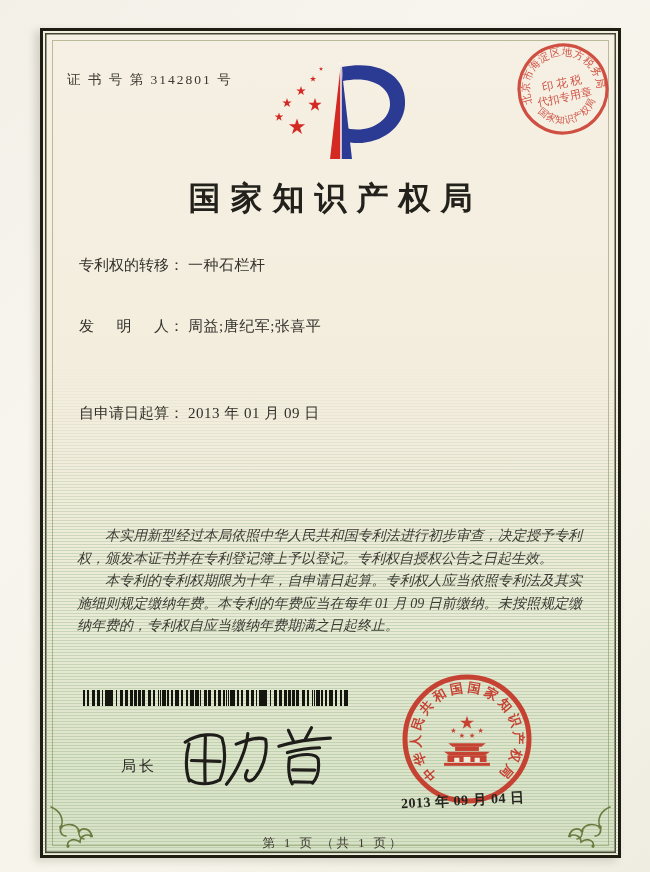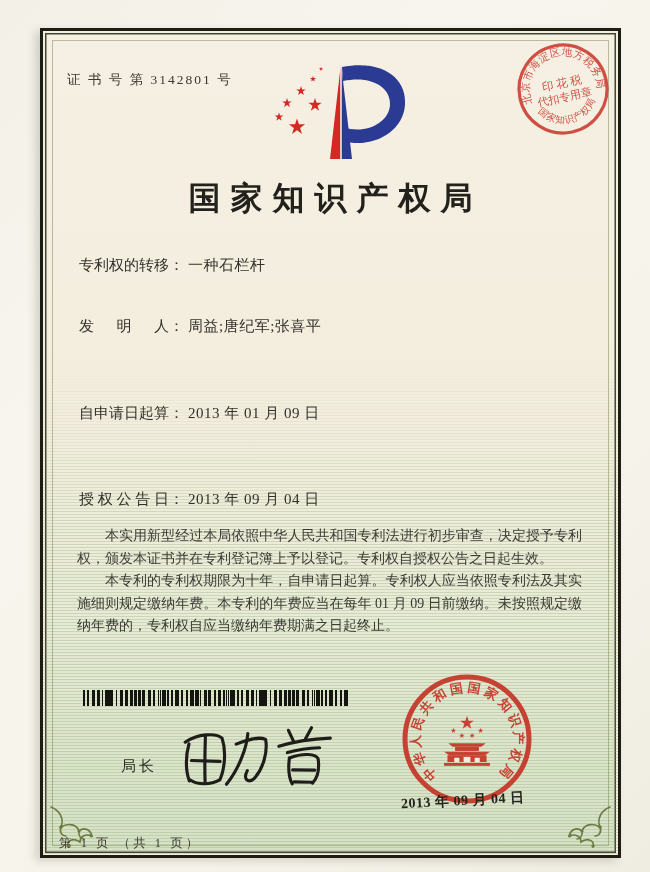--- a/index.html
+++ b/index.html
@@ -36,38 +36,38 @@
   .cert-title{
     position:absolute;left:0;top:146px;width:100%;text-align:center;
     font-size:32px;font-weight:bold;letter-spacing:10px;color:#23211c;text-indent:10px;
   }
   .field-row{position:absolute;left:36px;font-size:15px;white-space:nowrap;color:#32302a;}
   .flabel{display:inline-block;width:6em;text-align:justify;text-align-last:justify;font-weight:500;}
   .fcolon{display:inline-block;margin-right:4px;}
   .fvalue{letter-spacing:.5px;}
   .body-text{
     position:absolute;left:34px;top:494px;width:505px;
-    font-size:14px;line-height:22.5px;text-align:justify;color:#3a3a33;
+    font-size:14px;line-height:22.5px;text-align:justify;color:#3a3a33;font-style:italic;
   }
   .body-text p{margin:0;text-indent:2em;}
   .barcode{
     position:absolute;left:40px;top:659px;width:265px;height:16px;
     background-image:
       repeating-linear-gradient(90deg,#15150f 0 2px,transparent 2px 5px,#15150f 5px 6px,transparent 6px 9px,#15150f 9px 12px,transparent 12px 14px),
       repeating-linear-gradient(90deg,#15150f 0 1px,transparent 1px 4px,#15150f 4px 6px,transparent 6px 11px);
   }
   .signer-title{position:absolute;left:78px;top:726px;font-size:15px;letter-spacing:3px;color:#2c2a24;}
   .signature{position:absolute;left:128px;top:688px;width:185px;height:78px;transform:rotate(-2deg);}
   .issue-seal{position:absolute;left:356px;top:640px;width:136px;height:136px;opacity:.95;}
   .seal-date{
     position:absolute;left:358px;top:760px;width:160px;
     font-size:14px;font-weight:bold;color:#26241f;letter-spacing:.5px;
     transform:rotate(-3deg);white-space:nowrap;
   }
-  .footer{position:absolute;left:16px;top:804px;width:100%;font-size:12.5px;letter-spacing:3px;color:#3b3831;}
+  .footer{position:absolute;left:3px;top:804px;width:100%;text-align:center;font-size:12.5px;letter-spacing:3px;color:#3b3831;}
   svg text{font-family:"Liberation Serif","DejaVu Serif",serif;}
 </style>
 </head>
 <body>
 
 <div class="paper">
   <div class="frame">
     <div class="lines-overlay"></div>
     <div class="gold-frame"></div>
 
@@ -140,23 +140,20 @@
     <div class="cert-title">国家知识产权局</div>
 
     <div class="field-row" style="top:225px">
       <span class="flabel">专利权的转移</span><span class="fcolon">：</span><span class="fvalue">一种石栏杆</span>
     </div>
     <div class="field-row" style="top:286px">
       <span class="flabel">发明人</span><span class="fcolon">：</span><span class="fvalue">周益;唐纪军;张喜平</span>
     </div>
     <div class="field-row" style="top:373px">
       <span class="flabel">自申请日起算</span><span class="fcolon">：</span><span class="fvalue">2013 年 01 月 09 日</span>
-    </div>
-    <div class="field-row" style="top:459px">
-      <span class="flabel">授权公告日</span><span class="fcolon">：</span><span class="fvalue">2013 年 09 月 04 日</span>
     </div>
 
     <div class="body-text">
       <p>本实用新型经过本局依照中华人民共和国专利法进行初步审查，决定授予专利权，颁发本证书并在专利登记簿上予以登记。专利权自授权公告之日起生效。</p>
       <p>本专利的专利权期限为十年，自申请日起算。专利权人应当依照专利法及其实施细则规定缴纳年费。本专利的年费应当在每年 01 月 09 日前缴纳。未按照规定缴纳年费的，专利权自应当缴纳年费期满之日起终止。</p>
     </div>
 
     <div class="barcode"></div>
 
     <div class="signer-title">局长</div>

